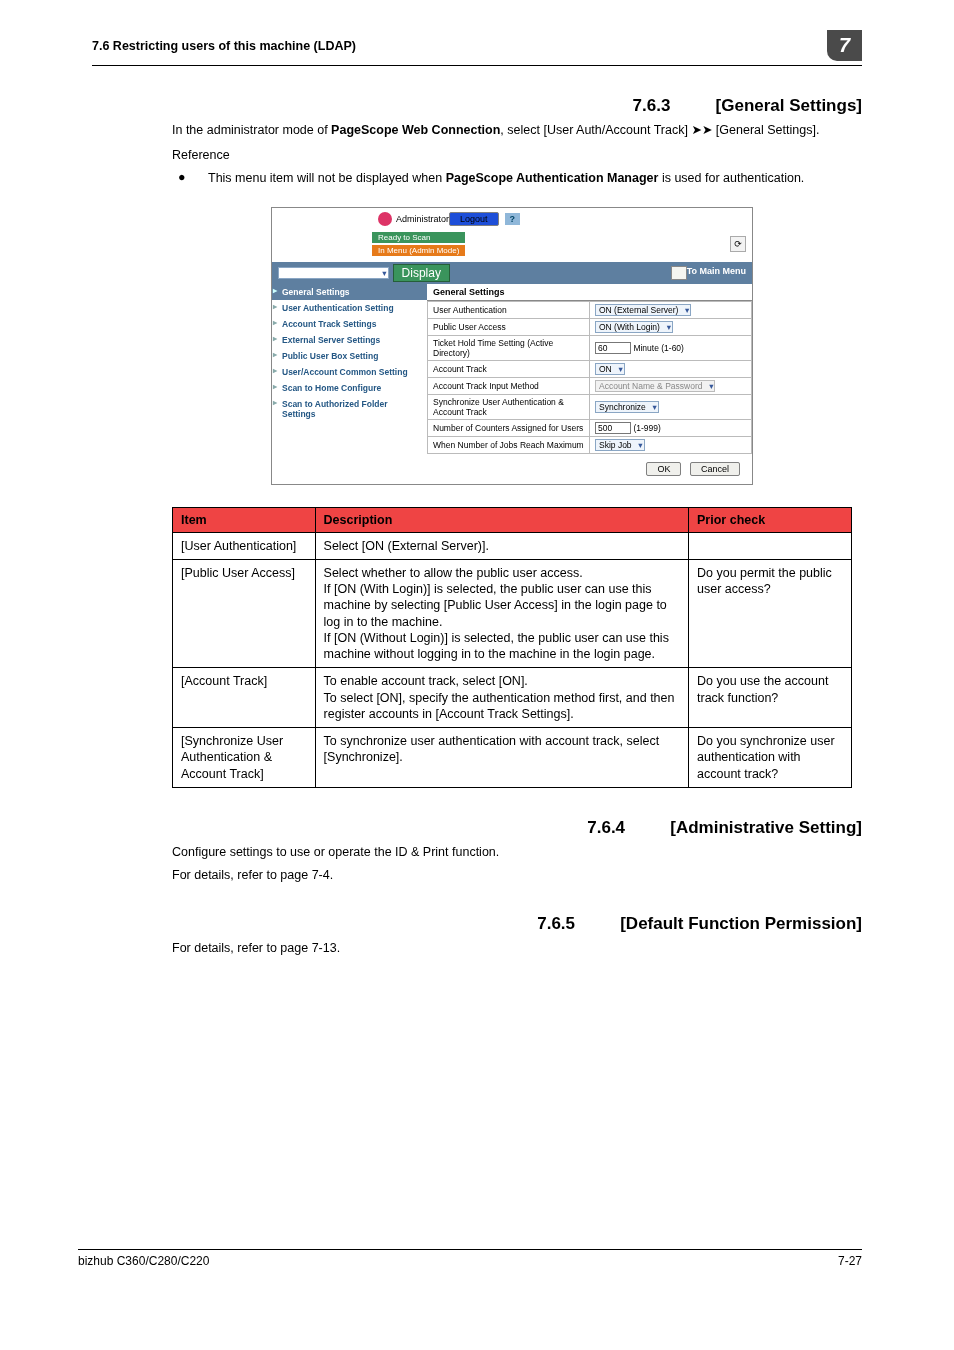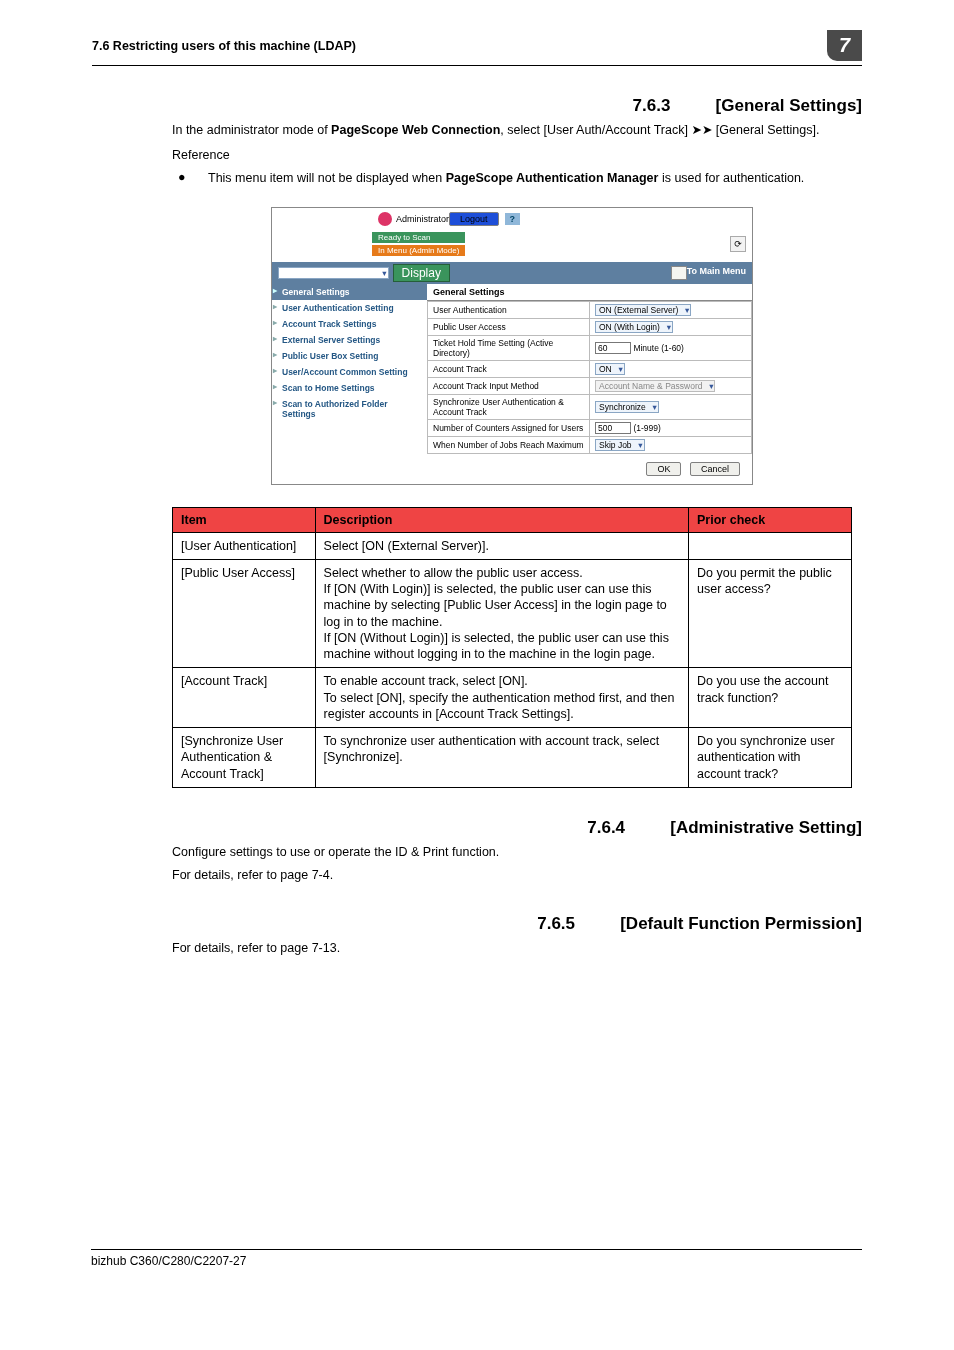--- a/index.html
+++ b/index.html
@@ -179,22 +179,22 @@
   }
   table.doc th {font-weight:bold;background:#ef4444;}
   table.doc td {line-height:1.3;}
   table.doc col.c1 {width:21%;}
   table.doc col.c2 {width:55%;}
   table.doc col.c3 {width:24%;}
 
   .footer {
     position:absolute;
     bottom:22px;
-    left:44px; right:45px;
-    display:flex;justify-content:flex-start;
+    left:31px; right:45px;
+    display:flex;justify-content:space-between;
     border-top:1px solid #000;
     padding-top:4px;
     font-size:12px;
   }
 
   .pink-icon{
     width:14px;height:14px;background:#d36; border-radius:50%;
     display:inline-block;
   }
 </style>
@@ -258,21 +258,21 @@
       </div>
 
       <div class="shot-body">
         <div class="shot-side">
           <div class="item sel">General Settings</div>
           <div class="item">User Authentication Setting</div>
           <div class="item">Account Track Settings</div>
           <div class="item">External Server Settings</div>
           <div class="item">Public User Box Setting</div>
           <div class="item">User/Account Common Setting</div>
-          <div class="item">Scan to Home Settings</div>
+          <div class="item">Scan to Home Configure</div>
           <div class="item">Scan to Authorized Folder Settings</div>
         </div>
         <div class="shot-main">
           <div class="panel-hd">General Settings</div>
           <table>
             <tbody>
                 <tr>
               <td class="lbl">User Authentication</td>
               <td><span class="msel">ON (External Server)</span></td>
             </tr>

